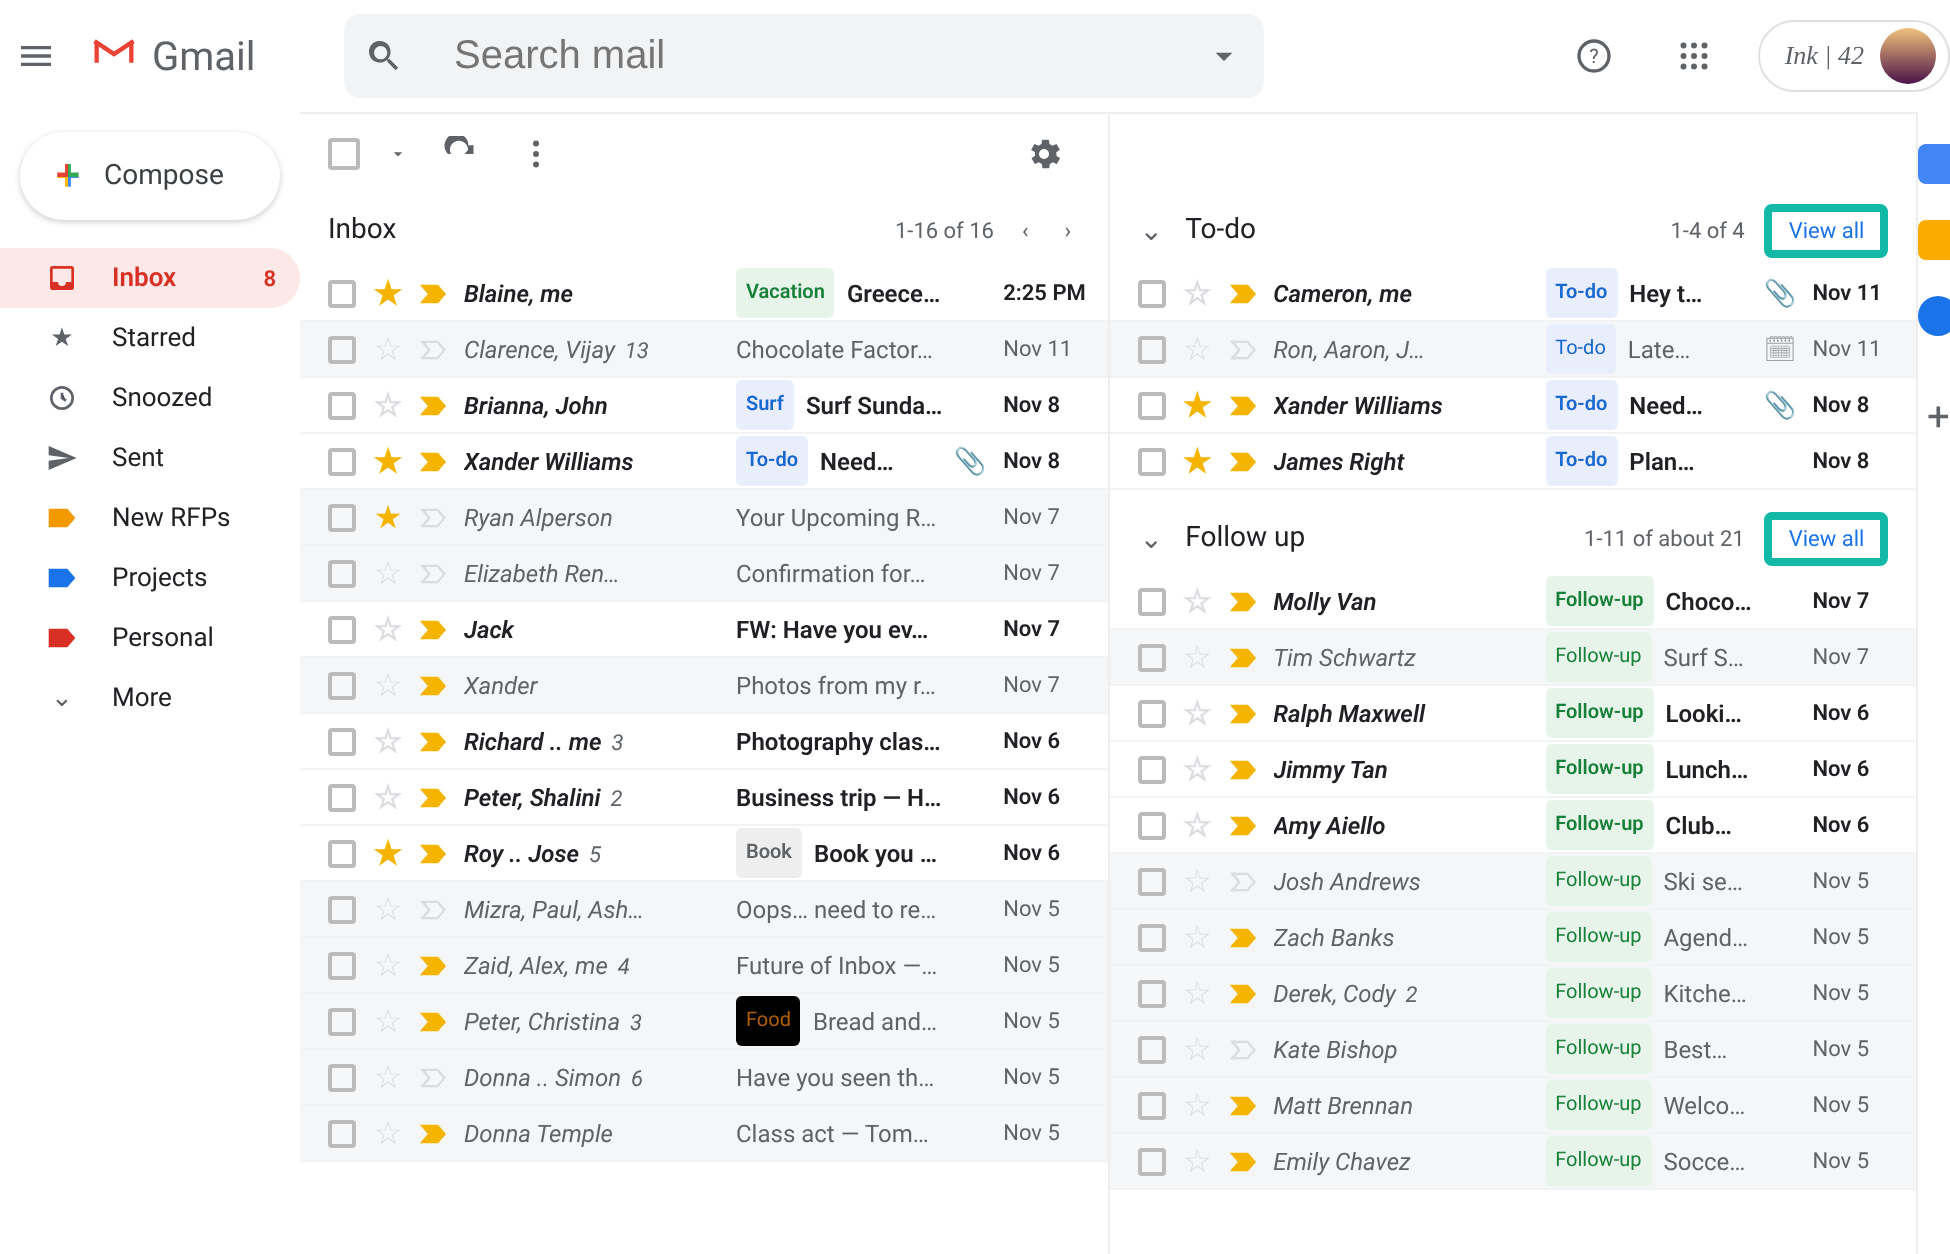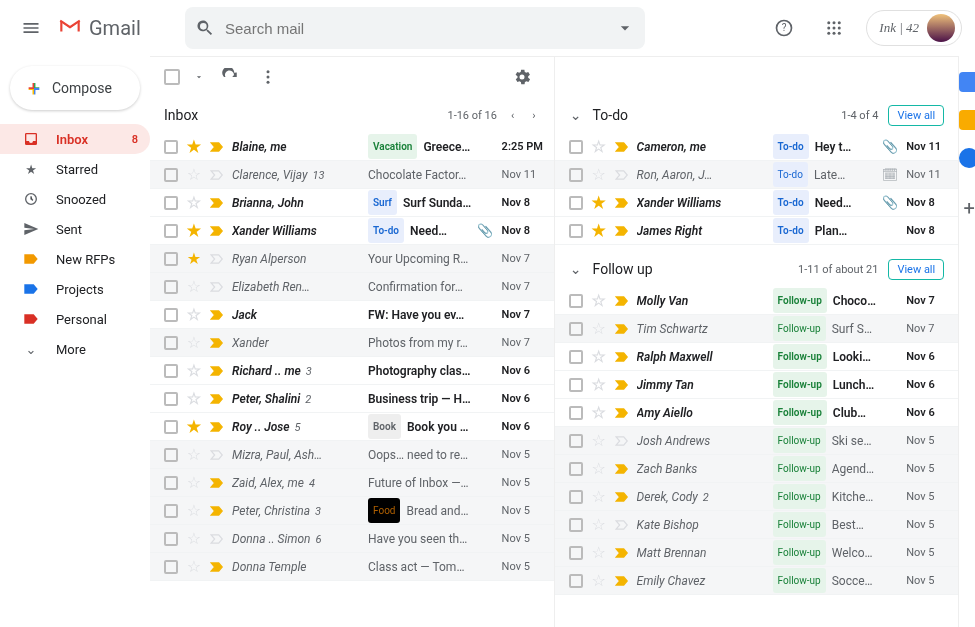--- a/index.html
+++ b/index.html
@@ -1,22 +1,22 @@
 <!DOCTYPE html>
 <html><head>
 <meta charset="utf-8">
 <style>
 * { box-sizing: border-box; margin: 0; padding: 0; }
 body { font-family: Roboto, Arial, sans-serif; font-size: 13px; color: #202124; background: #fff; width: 975px; height: 627px; overflow: hidden; }
-.header { display: flex; align-items: center; height: 56px; padding: 0 13px; gap: 8px; }
+.header { display: flex; align-items: center; height: 56px; padding: 0 0; gap: 8px; }
 .hamburger { width: 40px; height: 40px; display:flex; align-items:center; justify-content:center; color:#5f6368; cursor:pointer; }
 .logo { display:flex; align-items:center; gap:6px; font-size: 20px; color:#5f6368; width: 100px; }
 .logo-icon svg { width:26px; height:26px; }
 .search-box { flex: 0 0 460px; height: 42px; background:#f1f3f4; border-radius:8px; display:flex; align-items:center; padding: 0 10px; color:#5f6368; margin-left: 20px;}
-.search-box input { border:none; background:transparent; flex:1; font-size:15px; outline:none; color:#5f6368; margin-left: 10px;}
+.search-box input { border:none; background:transparent; flex:1; font-size:20px; outline:none; color:#5f6368; margin-left: 25px;}
 .header-right { margin-left:auto; display:flex; align-items:center; gap:14px; }
 .icon-btn { width:36px; height:36px; display:flex; align-items:center; justify-content:center; color:#5f6368; border-radius:50%; cursor:pointer; }
 .account-pill { border:1px solid #e0e0e0; border-radius: 18px; display:flex; align-items:center; gap:8px; padding:2px 6px 2px 12px; height:36px; font-style: italic; font-family: cursive; color:#5f6368;}
 .avatar { width:28px; height:28px; border-radius:50%; background: linear-gradient(#f0c27b,#4b1248); }
 .shell { display:flex; height: calc(627px - 56px); }
 .sidebar { width: 200px; padding-top: 6px; }
 .compose { margin: 4px 10px 14px 10px; height:44px; border-radius:22px; box-shadow:0 1px 3px rgba(0,0,0,.2); display:flex; align-items:center; gap:12px; padding: 0 18px; color:#3c4043; font-size:14px; cursor:pointer; width:130px;}
 .plus-icon { font-size:22px; background: conic-gradient(#34a853 0 25%, #4285f4 0 50%, #fbbc05 0 75%, #ea4335 0 100%); -webkit-background-clip:text; background-clip:text; color:transparent; font-weight:700;}
 .nav-item { display:flex; align-items:center; height:30px; padding: 0 12px 0 22px; gap:16px; color:#202124; border-radius: 0 15px 15px 0; cursor:pointer; font-size:13px;}
 .nav-item.active { background:#fce8e6; color:#d93025; font-weight:600; }
@@ -25,21 +25,21 @@
 .nav-item.active .nav-icon { color:#d93025; }
 .main { flex:1; border-top:1px solid #eee; display:flex; }
 .col { flex:1; display:flex; flex-direction:column; min-width:0; }
 .col + .col { border-left: 1px solid #eee; }
 .toolbar { height:40px; display:flex; align-items:center; padding:0 14px; gap:14px; color:#5f6368; position:relative; }
 .toolbar .checkbox { width:16px; height:16px; border:2px solid #bbb; border-radius:2px; }
 .section-head { display:flex; align-items:center; height:36px; padding:0 14px; color:#202124; font-size:14px; gap:10px;}
 .section-head .meta { margin-left:auto; color:#5f6368; font-size:11px; display:flex; gap:10px; align-items:center;}
 .section-head.sub { padding-left: 14px; }
 .chevron-toggle { color:#5f6368; cursor:pointer; width:14px; text-align:center;}
-.viewall { border:1px solid #14b8a6; border-radius:4px; font-size:11px; padding:3px 8px; color:#1a73e8; cursor:pointer; }
+.viewall { border:4px solid #14b8a6; border-radius:4px; font-size:11px; padding:3px 8px; color:#1a73e8; cursor:pointer; }
 .pager-btn { color:#5f6368; cursor:pointer; padding:2px 4px;}
 .rows { overflow:hidden; }
 .row { display:flex; align-items:center; height:28px; padding: 0 10px 0 14px; gap:8px; border-bottom:1px solid #f1f3f4; font-size:12px;}
 .row.unread { font-weight:600; }
 .row.read { background:#f5f6f7; color:#5f6368; }
 .row.read .sender, .row.read .subject { color:#5f6368; font-weight:400;}
 .cb { width:14px; height:14px; border:2px solid #bbb; border-radius:2px; flex:0 0 14px;}
 .star { color:#dadce0; font-size:16px; flex:0 0 16px; text-align:center;}
 .star.on { color:#f4b400; }
 .imp { flex:0 0 14px; }

